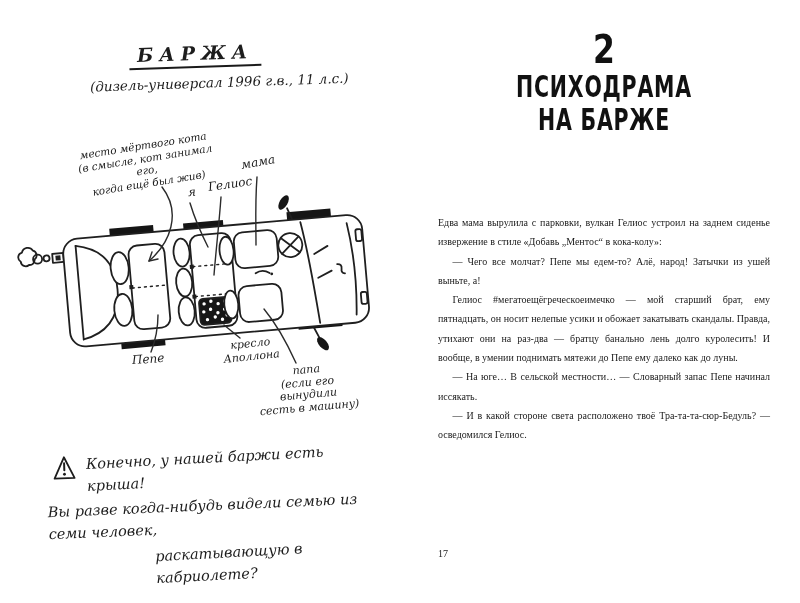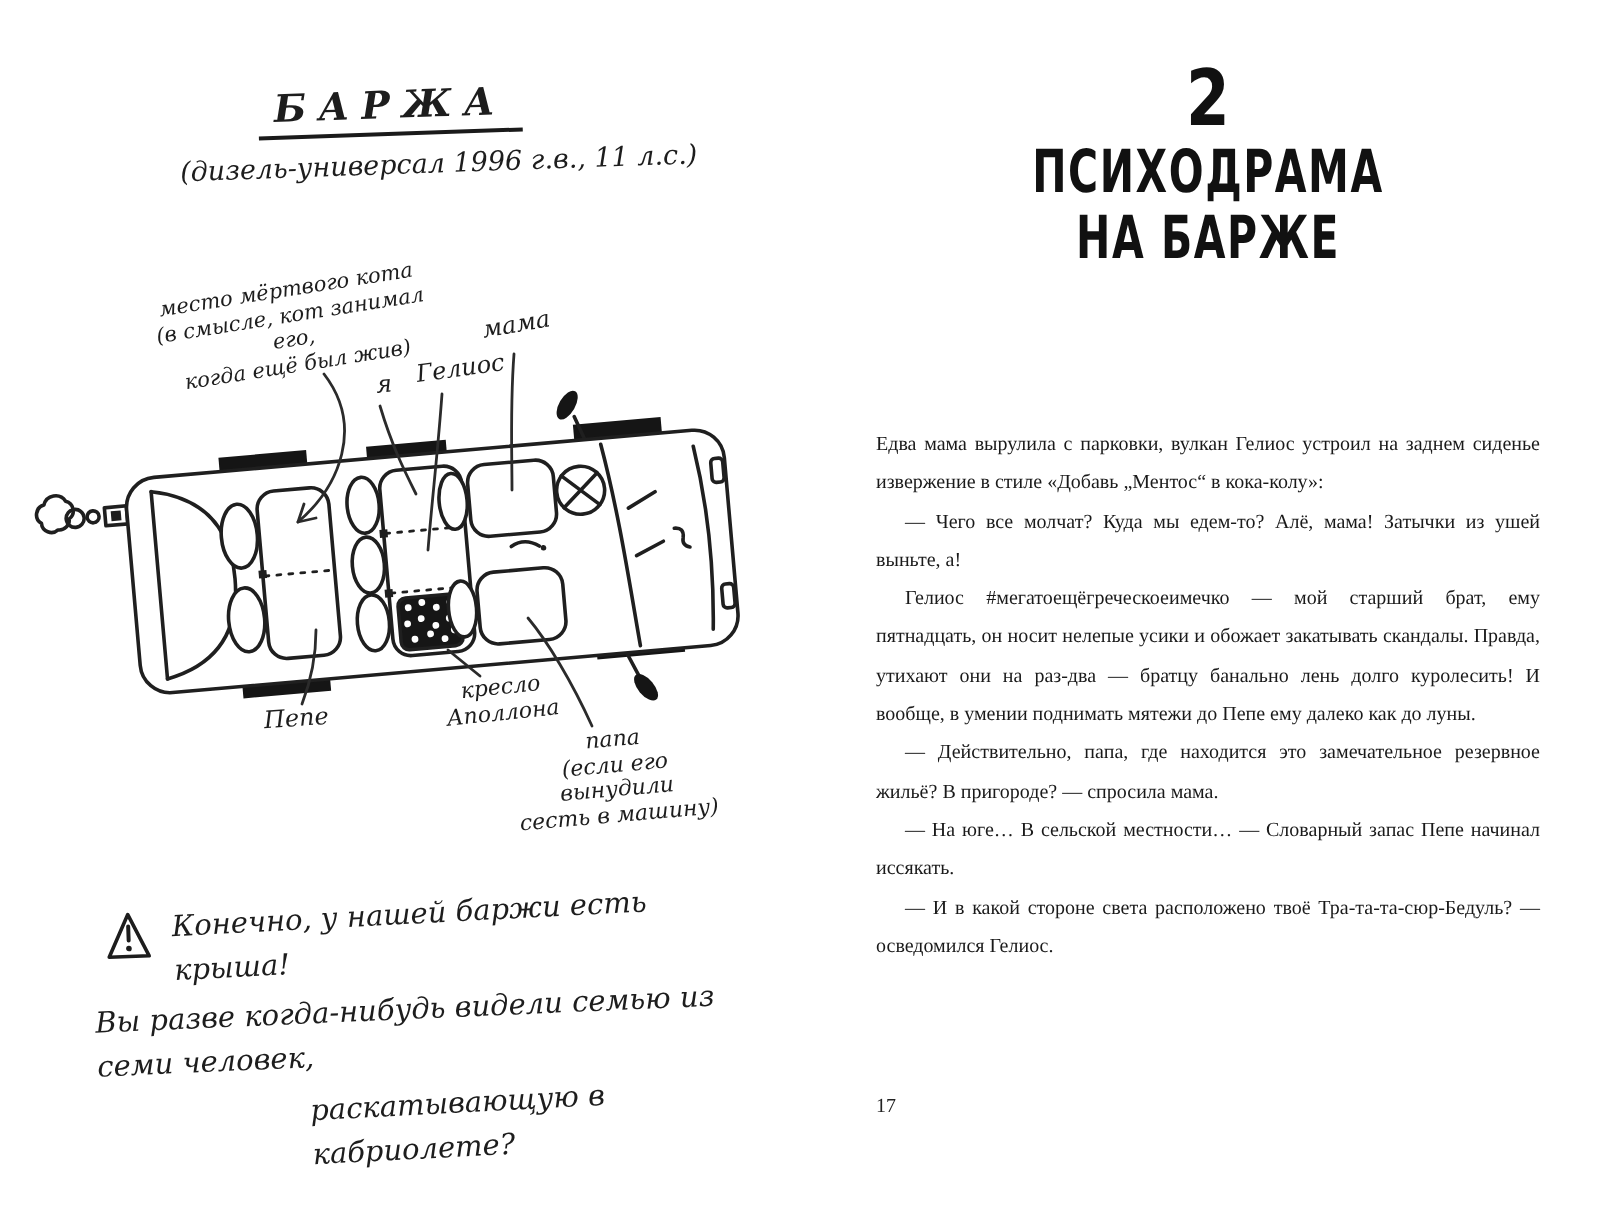--- a/index.html
+++ b/index.html
@@ -185,22 +185,21 @@
 
   <section class="page-right">
     <header class="chapter-head">
       <div class="chapter-number">2</div>
       <div class="chapter-title-line">ПСИХОДРАМА</div>
       <div class="chapter-title-line">НА БАРЖЕ</div>
     </header>
 
     <div class="bodytext">
       <p class="no-indent">Едва мама вырулила с парковки, вулкан Гелиос устроил на заднем сиденье извержение в стиле «Добавь „Ментос“ в кока-колу»:</p>
-      <p>— Чего все молчат? Куда мы едем-то? Алё, мама! Затычки из ушей выньте, а!</p>
+      <p>— Чего все молчат? Пепе мы едем-то? Алё, народ! Затычки из ушей выньте, а!</p>
       <p>Гелиос #мегатоещёгреческоеимечко — мой старший брат, ему пятнадцать, он носит нелепые усики и обожает закатывать скандалы. Правда, утихают они на раз-два — братцу банально лень долго куролесить! И вообще, в умении поднимать мятежи до Пепе ему далеко как до луны.</p>
-      <p>— Действительно, папа, где находится это замечательное резервное жильё? В пригороде? — спросила мама.</p>
       <p>— На юге… В сельской местности… — Словарный запас Пепе начинал иссякать.</p>
       <p>— И в какой стороне света расположено твоё Тра-та-та-сюр-Бедуль? — осведомился Гелиос.</p>
     </div>
 
     <div class="pageno">17</div>
   </section>
 </div>
 
 </body></html>

